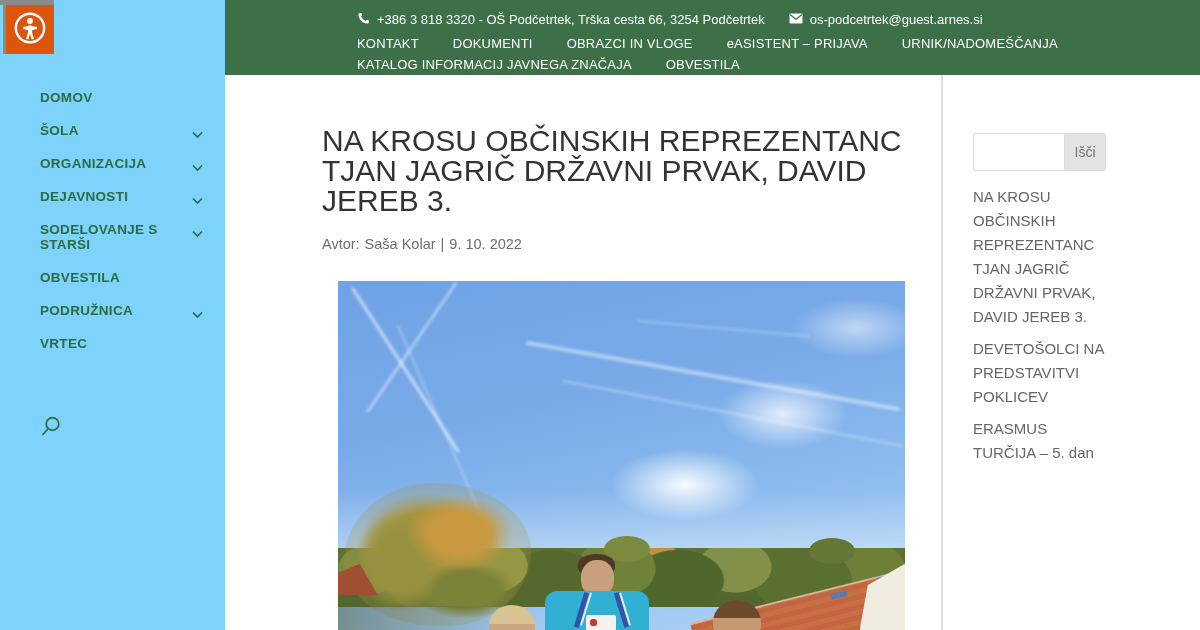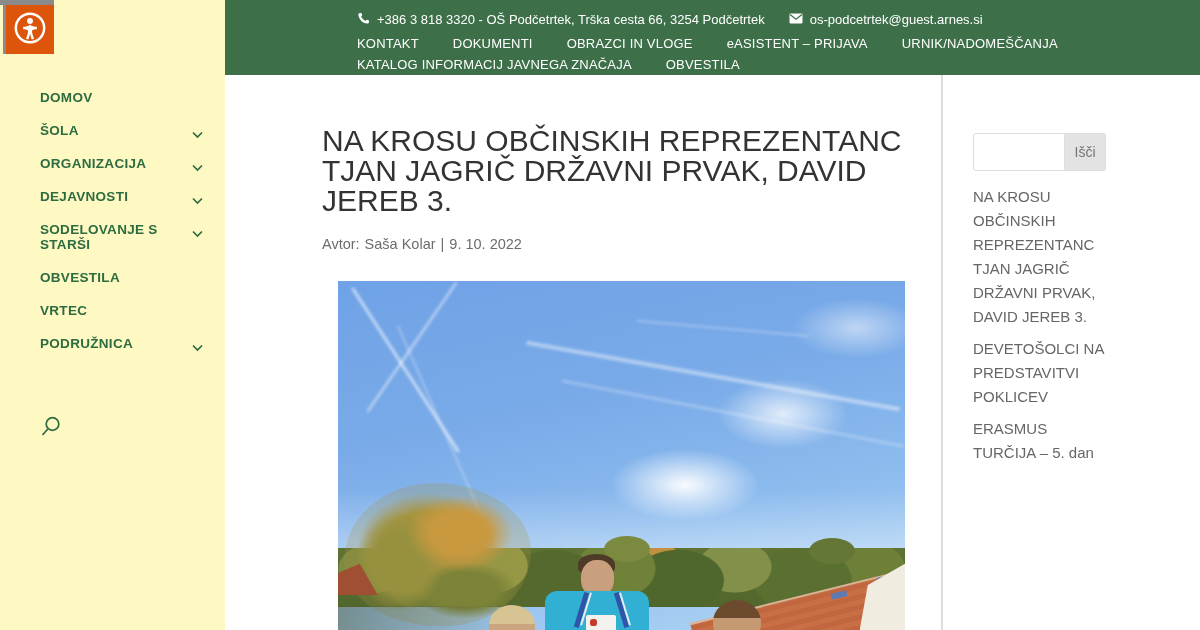--- a/index.html
+++ b/index.html
@@ -1,20 +1,20 @@
 <!DOCTYPE html>
 <html><head>
 <meta charset="utf-8">
 <style>
   html,body{margin:0;padding:0;}
   body{width:1200px;height:630px;overflow:hidden;background:#fff;font-family:"Liberation Sans",sans-serif;}
   .page{position:relative;width:1200px;height:630px;}
 
   
-  .sidebar{position:absolute;left:0;top:0;width:225px;height:630px;background:#fef9c3;}
+  .sidebar{position:absolute;left:0;top:0;width:225px;height:630px;background:#7dd3fc;}
   .a11y-strip{position:absolute;left:0;top:0;width:54px;height:5px;background:#8a8a8a;}
   .a11y-btn{position:absolute;left:3px;top:5px;width:51px;height:49px;background:#dd540b;border:none;border-left:3px solid #8a8a8a;box-sizing:border-box;padding:0;display:flex;align-items:center;justify-content:center;cursor:pointer;}
   .side-nav{position:absolute;left:0;top:90px;right:0;}
   .nav-item{position:relative;display:block;padding:0 24px 0 40px;margin-bottom:18px;color:#2d6b40;font-size:13.5px;font-weight:bold;letter-spacing:.3px;line-height:15px;text-decoration:none;}
   .nav-item .lbl{display:inline-block;max-width:132px;}
   .chev{position:absolute;right:22px;top:4px;}
   .side-search{position:absolute;left:40px;top:416px;background:none;border:none;padding:0;cursor:pointer;}
 
   
   .topbar{position:absolute;left:225px;top:0;width:975px;height:75px;background:#3d7049;box-sizing:border-box;padding:9px 0 0 100px;color:#fff;}
@@ -121,24 +121,24 @@
       <a class="nav-item" href="#"><span class="lbl">ORGANIZACIJA</span><span class="chev"><svg width="11" height="8" viewBox="0 0 11 8">
               <polyline points="1,1.5 5.5,6 10,1.5" fill="none" stroke="#2d6b40" stroke-width="1.7"></polyline>
             </svg></span></a>
       <a class="nav-item" href="#"><span class="lbl">DEJAVNOSTI</span><span class="chev"><svg width="11" height="8" viewBox="0 0 11 8">
               <polyline points="1,1.5 5.5,6 10,1.5" fill="none" stroke="#2d6b40" stroke-width="1.7"></polyline>
             </svg></span></a>
       <a class="nav-item" href="#"><span class="lbl">SODELOVANJE S STARŠI</span><span class="chev"><svg width="11" height="8" viewBox="0 0 11 8">
               <polyline points="1,1.5 5.5,6 10,1.5" fill="none" stroke="#2d6b40" stroke-width="1.7"></polyline>
             </svg></span></a>
       <a class="nav-item" href="#"><span class="lbl">OBVESTILA</span></a>
+      <a class="nav-item" href="#"><span class="lbl">PODRUŽNICA</span><span class="chev"><svg width="11" height="8" viewBox="0 0 11 8">
+              <polyline points="1,1.5 5.5,6 10,1.5" fill="none" stroke="#2d6b40" stroke-width="1.7"></polyline>
+            </svg></span></a>
       <a class="nav-item" href="#"><span class="lbl">VRTEC</span></a>
-      <a class="nav-item" href="#"><span class="lbl">PODRUŽNICA</span><span class="chev"><svg width="11" height="8" viewBox="0 0 11 8">
-              <polyline points="1,1.5 5.5,6 10,1.5" fill="none" stroke="#2d6b40" stroke-width="1.7"></polyline>
-            </svg></span></a>
     </nav>
 
     <button class="side-search">
       <span>
         <svg width="21" height="22" viewBox="0 0 21 22">
           <circle cx="12.5" cy="8" r="6.3" fill="none" stroke="#2d6b40" stroke-width="1.7"></circle>
           <line x1="7.8" y1="13" x2="2.5" y2="19" stroke="#2d6b40" stroke-width="1.7"></line>
         </svg>
       </span>
     </button>

